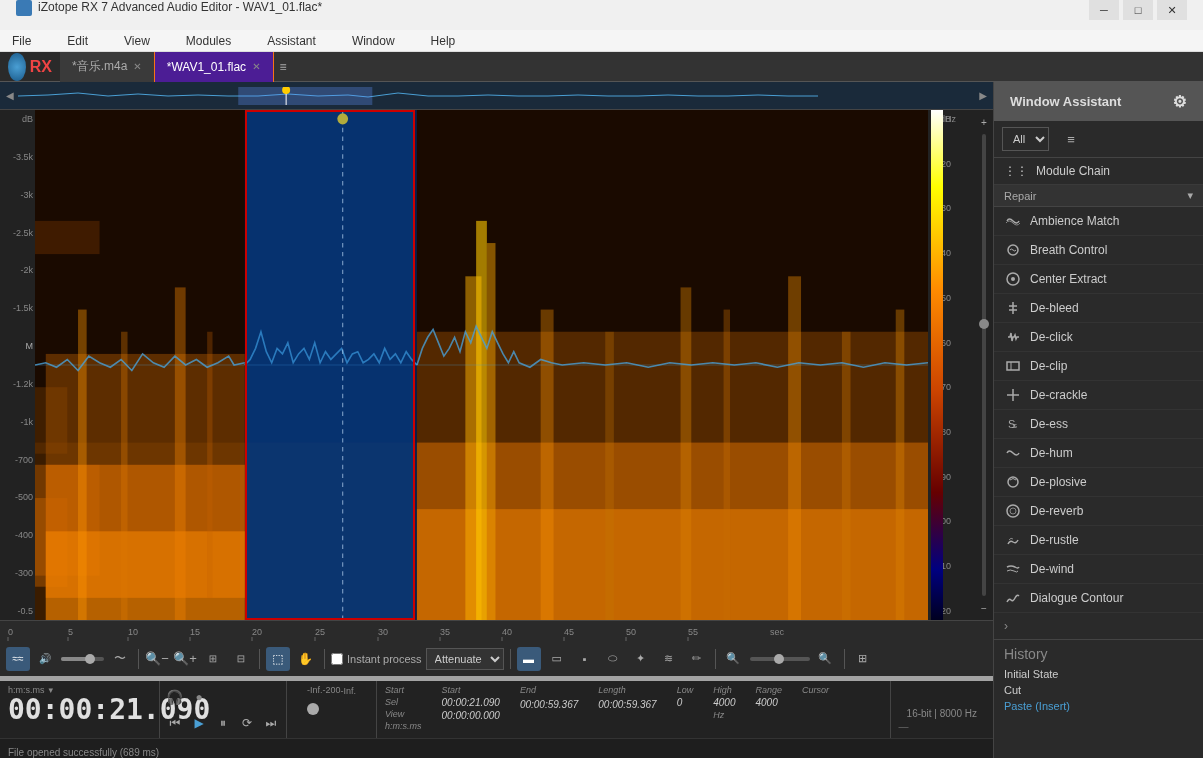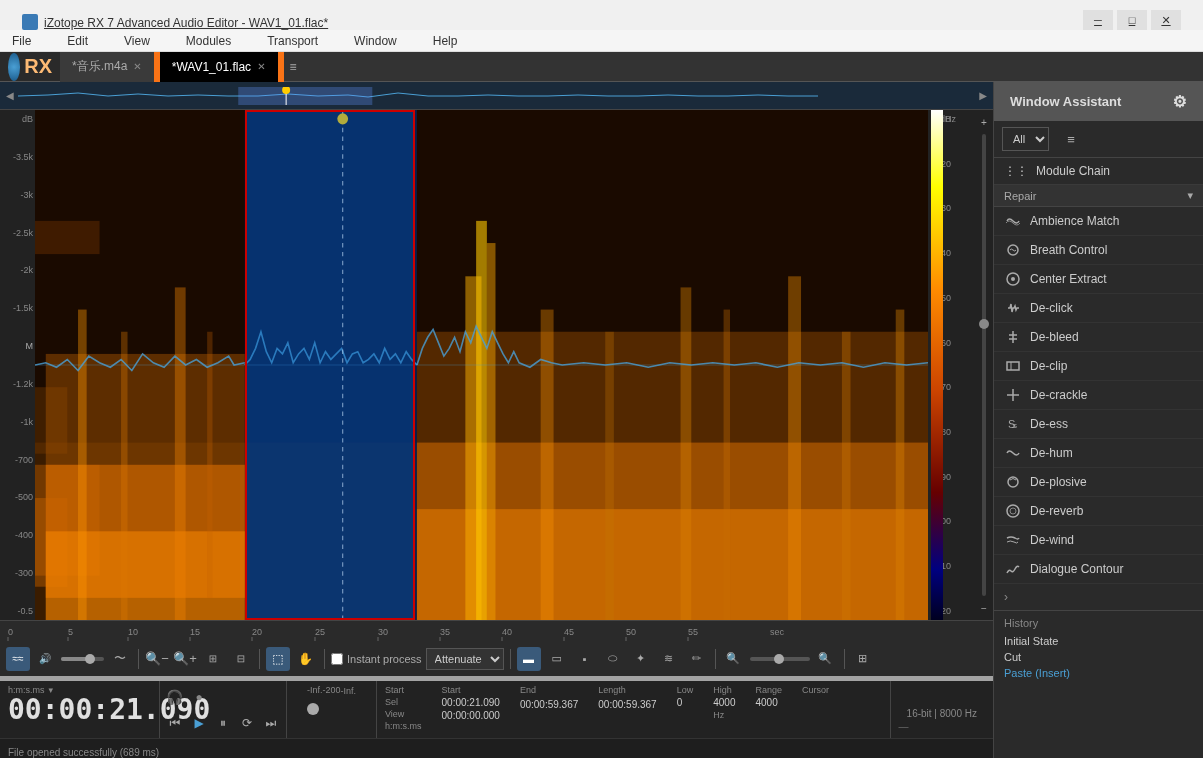--- a/index.html
+++ b/index.html
@@ -1,38 +1,38 @@
 <!DOCTYPE html>
 <html><head>
   <meta charset="utf-8">
   <style>
     * { box-sizing: border-box; margin: 0; padding: 0; }
     body { background: #1a1a1a; font-family: 'Segoe UI', Arial, sans-serif; font-size: 12px; color: #ccc; overflow: hidden; width: 1203px; height: 758px; }
 
     
-    .title-bar { background: #f0f0f0; height: 30px; display: flex; align-items: flex-end; padding: 0 22px; color: #333; font-size: 12px; user-select: none; text-decoration: underline; }
+    .title-bar { background: #f0f0f0; height: 30px; display: flex; align-items: flex-start; padding: 0 16px; color: #333; font-size: 12px; user-select: none; }
     .title-bar-icon { width: 16px; height: 16px; background: #3a7ab5; border-radius: 2px; margin-right: 6px; }
     .title-bar-text { flex: 1; font-size: 12px; }
     .title-bar-controls { display: flex; gap: 4px; }
     .title-bar-btn { width: 30px; height: 20px; background: #e0e0e0; border: none; cursor: pointer; display: flex; align-items: center; justify-content: center; font-size: 11px; color: #333; }
 
     
     .menu-bar { background: #f5f5f5; height: 22px; display: flex; align-items: center; padding: 0 4px; border-bottom: 1px solid #ddd; gap: 20px; }
     .menu-item { padding: 2px 8px; font-size: 12px; color: #333; cursor: pointer; height: 22px; display: flex; align-items: center; }
 
     
     .app-body { display: flex; flex-direction: column; height: calc(758px - 52px); background: #2a2a2a; }
     
     
     .tab-bar { background: #333; display: flex; align-items: center; height: 30px; border-bottom: 1px solid #555; }
     .logo-area { width: 60px; display: flex; align-items: center; justify-content: center; background: #2a2a2a; height: 100%; padding: 0 8px; }
     .logo-circle { width: 28px; height: 28px; border-radius: 50%; background: radial-gradient(circle, #4a9fd4, #1a5a8a); display: flex; align-items: center; justify-content: center; color: white; font-size: 10px; font-weight: bold; }
-    .logo-text { color: #fdba74; font-size: 20px; font-weight: bold; margin-left: 4px; }
-    .tab { padding: 0 12px; height: 30px; display: flex; align-items: center; background: #3a3a3a; color: #aaa; font-size: 12px; cursor: pointer; border-right: 6px solid #f97316; gap: 6px; text-align: center; }
-    .tab.active { background: #000000; color: #fff; }
+    .logo-text { color: #ef4444; font-size: 16px; font-weight: bold; margin-left: 4px; }
+    .tab { padding: 0 12px; height: 30px; display: flex; align-items: center; background: #3a3a3a; color: #aaa; font-size: 12px; cursor: pointer; border-right: 1px solid #f97316; gap: 6px; text-align: center; }
+    .tab.active { background: #4c1d95; color: #fff; }
     .tab-close { color: #888; font-size: 10px; cursor: pointer; }
     .tab-overflow { color: #aaa; padding: 0 6px; cursor: pointer; display: flex; align-items: center; }
 
     
     .content-area { display: flex; flex: 1; overflow: hidden; }
     
     
     .editor-area { flex: 1; display: flex; flex-direction: column; overflow: hidden; }
 
     
@@ -66,38 +66,38 @@
     .time-display { width: 160px; display: flex; flex-direction: column; padding: 4px 8px; border-right: 1px solid #444; }
     .time-label { font-size: 9px; color: #888; display: flex; align-items: center; gap: 4px; }
     .time-value { font-size: 28px; color: #e0e0e0; font-family: monospace; font-weight: bold; line-height: 1.1; }
     .status-text { font-size: 10px; color: #888; padding: 4px 8px; align-self: flex-end; }
     .transport-btn { background: none; border: none; color: #aaa; cursor: pointer; width: 22px; height: 22px; display: flex; align-items: center; justify-content: center; font-size: 12px; }
     .vol-slider { flex: 1; height: 4px; background: #555; border-radius: 2px; position: relative; }
     .vol-fill { height: 100%; background: #888; border-radius: 2px; width: 60%; }
     .vol-knob { width: 10px; height: 10px; border-radius: 50%; background: #aaa; position: absolute; top: -3px; left: 55%; }
     
     .info-section { display: flex; flex: 1; padding: 4px 8px; }
-    .info-col { display: flex; flex-direction: column; gap: 2px; margin-right: 20px; }
+    .info-col { display: flex; flex-direction: column; gap: 2px; margin-right: 20px; font-style: italic; }
     .info-label { font-size: 9px; color: #888; }
     .info-value { font-size: 10px; color: #ccc; }
 
     
     .right-panel { width: 210px; background: #2a2a2a; border-left: 1px solid #444; display: flex; flex-direction: column; overflow-y: auto; }
     .repair-assistant-btn { background: #555; color: #ddd; border: none; font-size: 13px; font-weight: bold; padding: 10px 16px; cursor: pointer; display: flex; align-items: center; justify-content: space-between; width: 100%; }
     .panel-toolbar { display: flex; align-items: center; padding: 6px 8px; gap: 11px; border-bottom: 1px solid #444; }
     .panel-icon-btn { background: none; border: none; color: #aaa; cursor: pointer; width: 22px; height: 22px; display: flex; align-items: center; justify-content: center; font-size: 13px; }
     .module-chain-row { display: flex; align-items: center; padding: 6px 10px; gap: 8px; border-bottom: 1px solid #3a3a3a; color: #ccc; font-size: 12px; cursor: pointer; }
     .category-header { display: flex; align-items: center; justify-content: space-between; padding: 4px 10px; background: #333; border-bottom: 1px solid #444; color: #aaa; font-size: 11px; cursor: pointer; }
     .module-item { display: flex; align-items: center; padding: 5px 10px; gap: 8px; border-bottom: 1px solid #333; color: #ccc; font-size: 12px; cursor: pointer; }
     .module-icon { width: 18px; height: 18px; display: flex; align-items: center; justify-content: center; flex-shrink: 0; }
     .expand-more-btn { padding: 6px 10px; color: #888; font-size: 12px; cursor: pointer; display: flex; align-items: center; gap: 4px; }
 
     
     .history-section { border-top: 1px solid #444; padding: 6px 10px; }
-    .history-title { font-size: 11px; color: #888; margin-bottom: 4px; }
+    .history-title { font-size: 14px; color: #888; margin-bottom: 4px; }
     .history-item { font-size: 11px; color: #ccc; padding: 2px 0; cursor: pointer; }
     .history-item.active { color: #4a9fd4; }
 
     
     .selection-box { position: absolute; border: 2px solid #cc0000; background: rgba(0,100,200,0.3); pointer-events: none; }
 
     .format-info { font-size: 10px; color: #888; padding: 0 8px; display: flex; align-items: center; }
 
     
     .zoom-area { display: flex; align-items: center; gap: 2px; }
@@ -120,21 +120,21 @@
     <button class="title-bar-btn">□</button>
     <button class="title-bar-btn close">✕</button>
   </div>
 </div>
 
 <div class="menu-bar">
   <span class="menu-item">File</span>
   <span class="menu-item">Edit</span>
   <span class="menu-item">View</span>
   <span class="menu-item">Modules</span>
-  <span class="menu-item">Transport</span>
+  <span class="menu-item">Assistant</span>
   <span class="menu-item">Window</span>
   <span class="menu-item">Help</span>
 </div>
 
 <div class="app-body">
 
   <div class="tab-bar">
     <div class="logo-area">
       <div class="logo-circle"></div>
       <span class="logo-text">RX</span>
@@ -536,32 +536,32 @@
             <svg width="16" height="16" viewBox="0 0 16 16">
                 <circle cx="8" cy="8" r="6" stroke="#aaa" stroke-width="1.5" fill="none"></circle>
                 <circle cx="8" cy="8" r="2" fill="#aaa"></circle>
               </svg>
           </div>
           <span>Center Extract</span>
         </div>
         <div class="module-item">
           <div class="module-icon">
             <svg width="16" height="16" viewBox="0 0 16 16">
+                <path d="M8 2 L8 14 M4 6 L12 6 M4 10 L12 10" stroke="#aaa" stroke-width="1.5" fill="none"></path>
+              </svg>
+          </div>
+          <span>De-bleed</span>
+        </div>
+        <div class="module-item">
+          <div class="module-icon">
+            <svg width="16" height="16" viewBox="0 0 16 16">
                 <path d="M3 8 L5 8 L6 4 L7 12 L8 8 L9 8 L10 6 L11 10 L12 8 L14 8" stroke="#aaa" stroke-width="1.5" fill="none"></path>
               </svg>
           </div>
           <span>De-click</span>
-        </div>
-        <div class="module-item">
-          <div class="module-icon">
-            <svg width="16" height="16" viewBox="0 0 16 16">
-                <path d="M8 2 L8 14 M4 6 L12 6 M4 10 L12 10" stroke="#aaa" stroke-width="1.5" fill="none"></path>
-              </svg>
-          </div>
-          <span>De-bleed</span>
         </div>
         <div class="module-item">
           <div class="module-icon">
             <svg width="16" height="16" viewBox="0 0 16 16">
                 <rect x="2" y="4" width="12" height="8" stroke="#aaa" stroke-width="1.5" fill="none"></rect>
                 <path d="M6 4 L6 12" stroke="#aaa" stroke-width="1" fill="none"></path>
               </svg>
           </div>
           <span>De-clip</span>
         </div>
@@ -601,20 +601,29 @@
           <span>De-plosive</span>
         </div>
         <div class="module-item">
           <div class="module-icon">
             <svg width="16" height="16" viewBox="0 0 16 16">
                 <circle cx="8" cy="8" r="6" stroke="#aaa" stroke-width="1.5" fill="none"></circle>
                 <circle cx="8" cy="8" r="3" stroke="#888" stroke-width="1" fill="none"></circle>
               </svg>
           </div>
           <span>De-reverb</span>
+        </div>
+        <div class="module-item">
+          <div class="module-icon">
+            <svg width="16" height="16" viewBox="0 0 16 16">
+                <path d="M3 12 Q5 8 8 10 Q11 12 13 8" stroke="#aaa" stroke-width="1.5" fill="none"></path>
+                <path d="M4 8 Q6 5 8 7" stroke="#888" stroke-width="1" fill="none"></path>
+              </svg>
+          </div>
+          <span>De-rustle</span>
         </div>
         <div class="module-item">
           <div class="module-icon">
             <svg width="16" height="16" viewBox="0 0 16 16">
                 <path d="M2 6 Q6 4 10 6 Q13 8 14 6" stroke="#aaa" stroke-width="1.5" fill="none"></path>
                 <path d="M2 10 Q5 8 9 10 Q12 12 13 10" stroke="#aaa" stroke-width="1" fill="none"></path>
               </svg>
           </div>
           <span>De-wind</span>
         </div>

